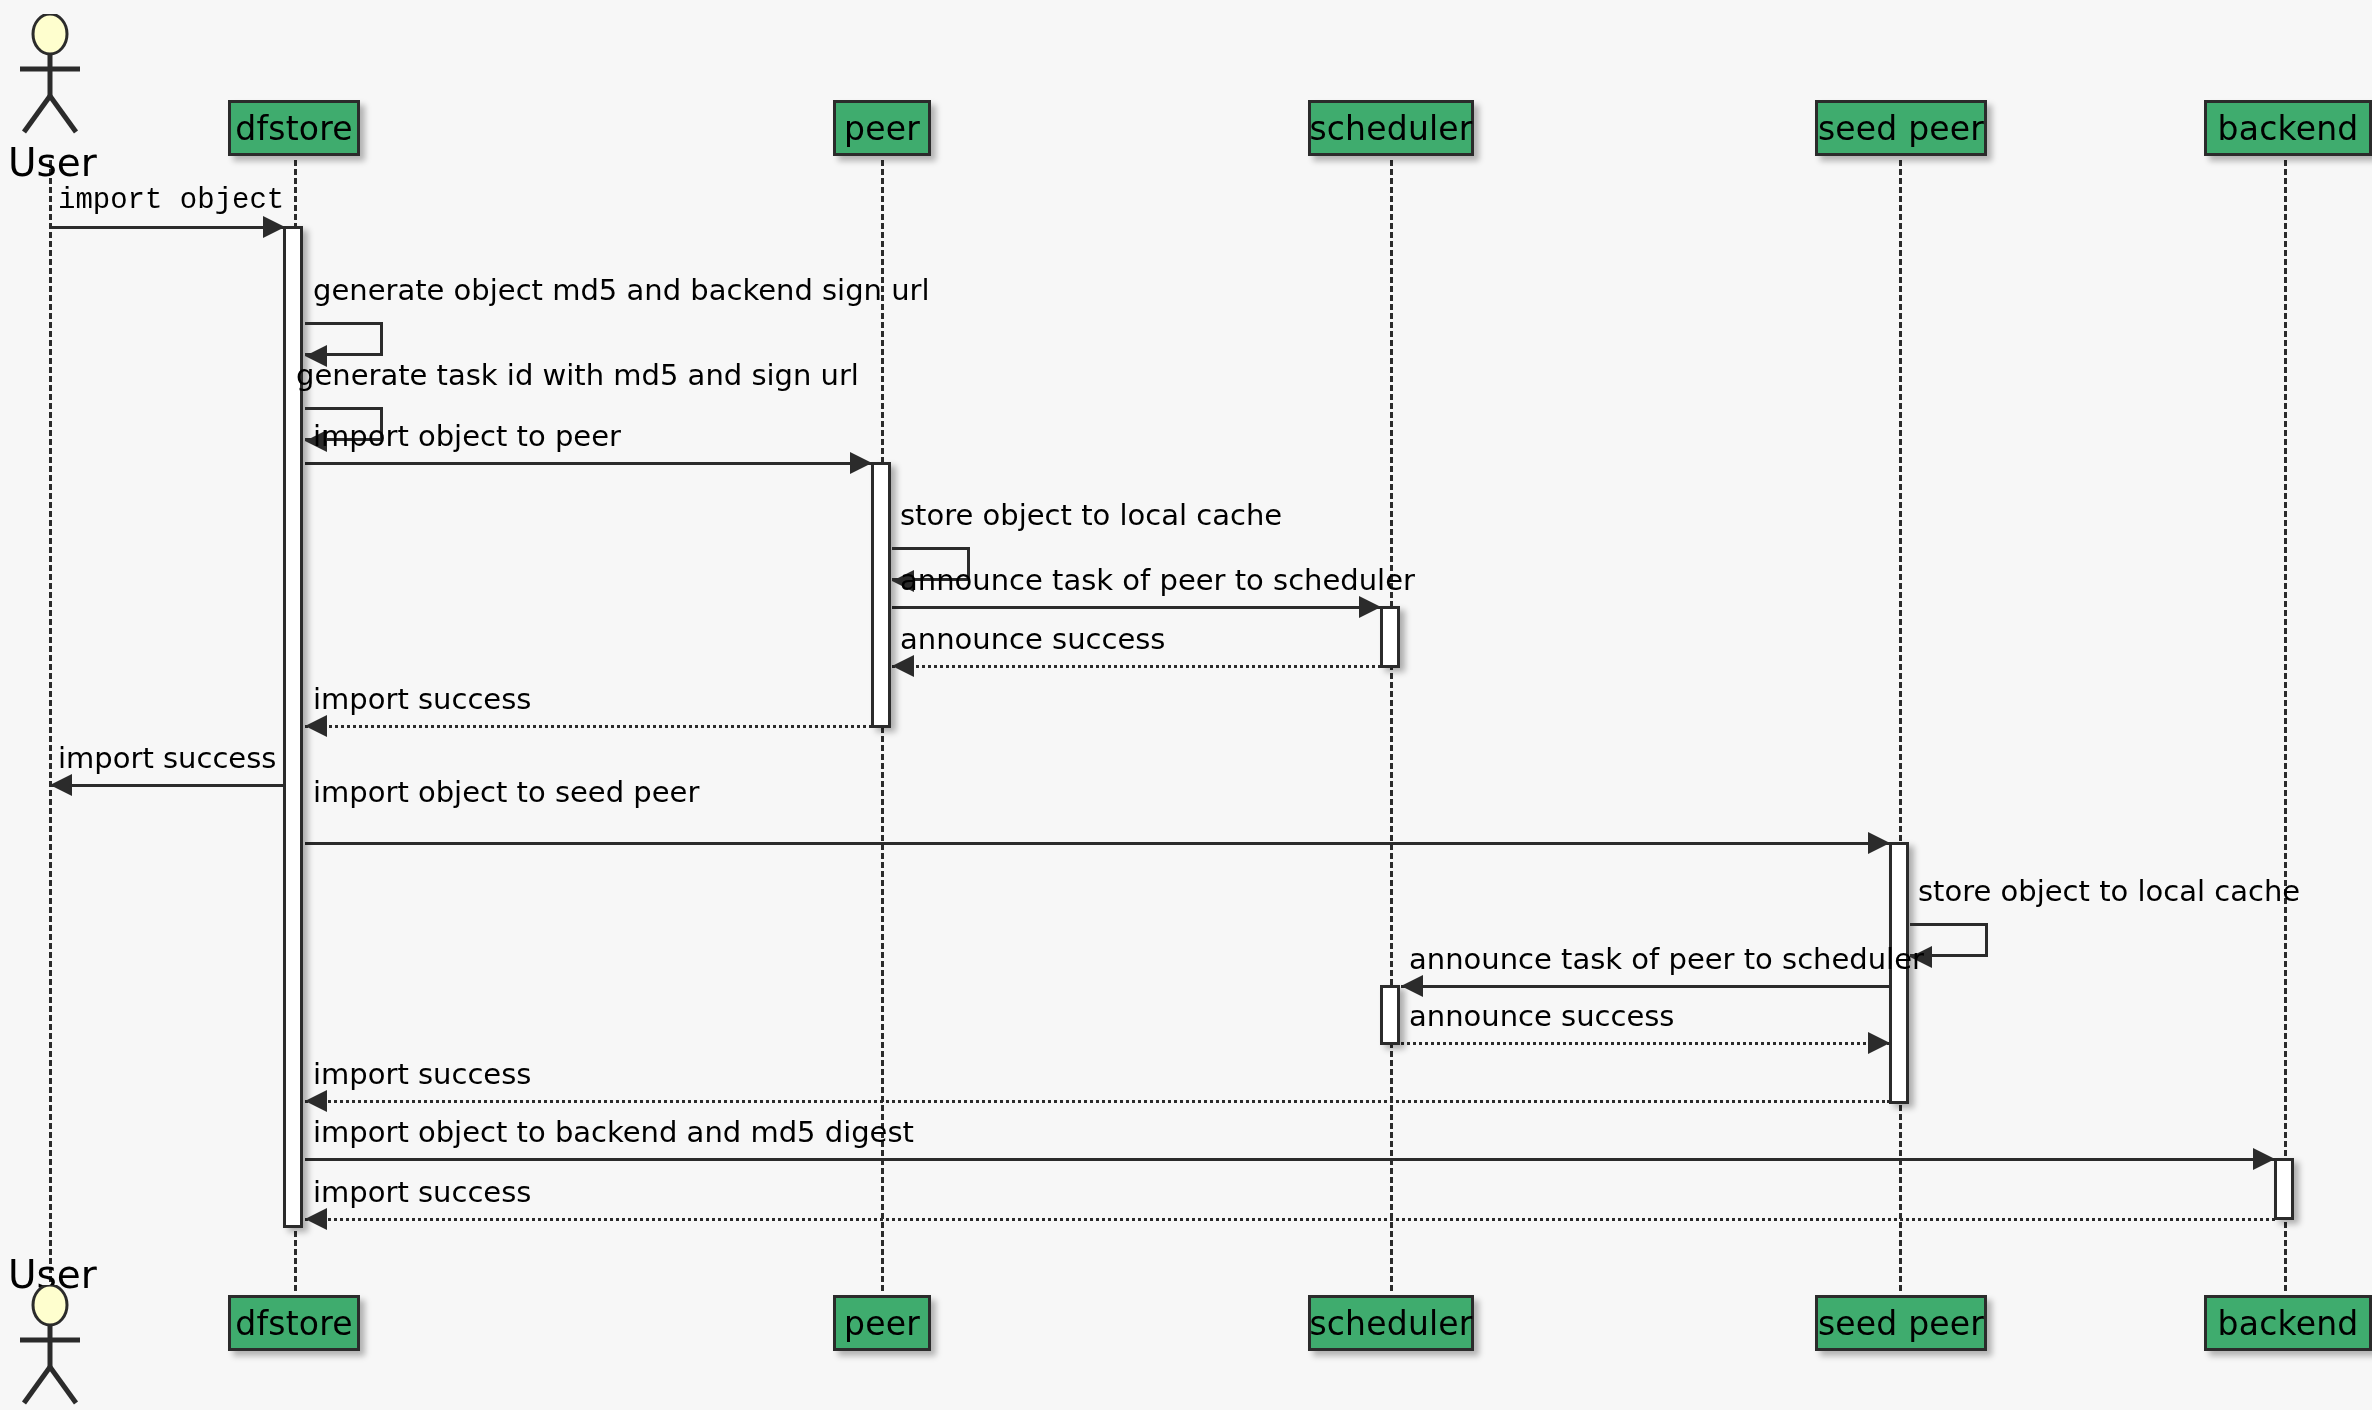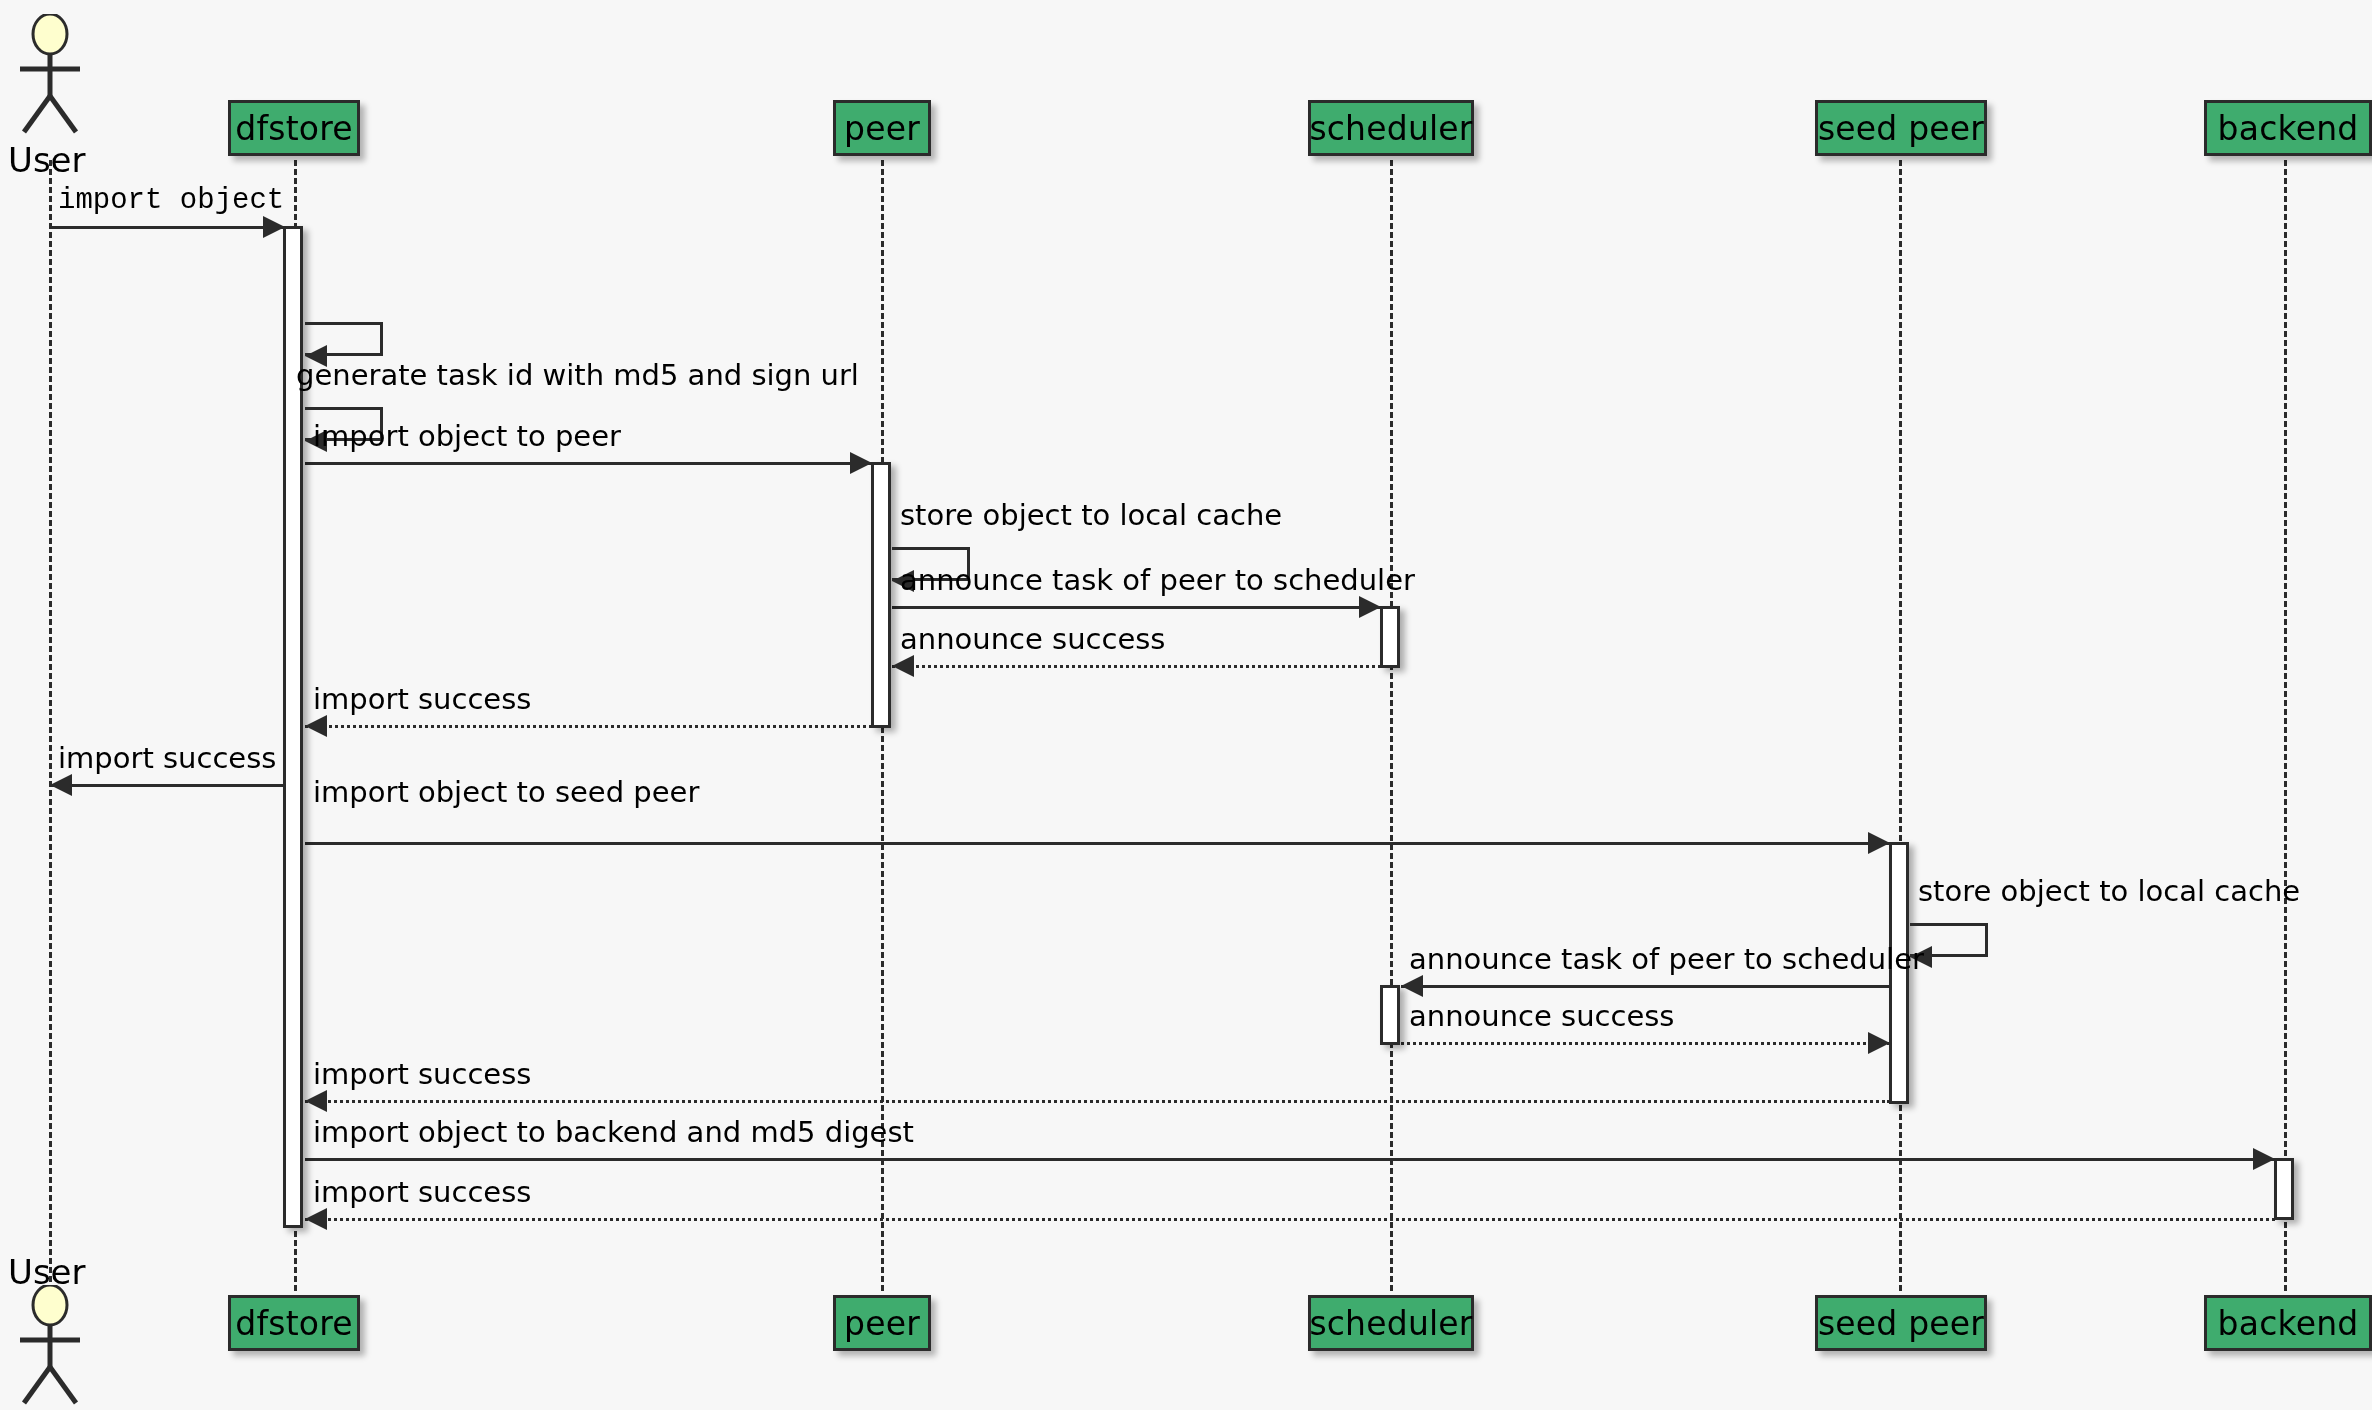--- a/index.html
+++ b/index.html
@@ -88,21 +88,21 @@
     border-right: 3px solid #2b2b2b;
     border-bottom: 3px solid #2b2b2b;
     border-left: none;
   }
   
   .actor {
     position: absolute;
   }
   .actor-label {
     position: absolute;
-    font-size: 34px;
+    font-size: 39px;
     color: #000000;
     white-space: nowrap;
     line-height: 1;
   }
 </style>
 </head>
 <body>
 
 <div id="canvas">
     <div class="lifeline" style="left: 49px; top: 160px; height: 1131px;"></div>
@@ -161,20 +161,21 @@
     <div class="activation" style="left: 871px; top: 462px; width: 20px; height: 266px; z-index: 3;"></div>
     <div class="activation" style="left: 1380px; top: 606px; width: 20px; height: 62px; z-index: 3;"></div>
     <div class="activation" style="left: 1889px; top: 842px; width: 20px; height: 262px; z-index: 3;"></div>
     <div class="activation" style="left: 1380px; top: 985px; width: 20px; height: 60px; z-index: 3;"></div>
     <div class="activation" style="left: 2274px; top: 1158px; width: 20px; height: 62px; z-index: 3;"></div>
     <div class="msg-line" style="left: 50px; top: 226px; width: 235px; z-index: 2;"></div>
     <div class="arrowhead right" style="top: 216px; z-index: 5; left: 263px;"></div>
     <div class="msg-label" style="left: 58px; top: 186px; z-index: 6; font-family: Liberation Mono, monospace;">import object</div>
     <div class="selfloop" style="left: 305px; top: 322px; width: 78px; height: 34px; z-index: 4;"></div>
     <div class="arrowhead left" style="left: 305px; top: 345px; z-index: 5;"></div>
+    <div class="msg-label" style="left: 313px; top: 276px; z-index: 6;">generate object md5 and backend sign url</div>
     <div class="selfloop" style="left: 305px; top: 407px; width: 78px; height: 34px; z-index: 4;"></div>
     <div class="arrowhead left" style="left: 305px; top: 430px; z-index: 5;"></div>
     <div class="msg-label" style="left: 296px; top: 361px; z-index: 6;">generate task id with md5 and sign url</div>
     <div class="msg-line" style="left: 305px; top: 462px; width: 567px; z-index: 2;"></div>
     <div class="arrowhead right" style="top: 452px; z-index: 5; left: 850px;"></div>
     <div class="msg-label" style="left: 313px; top: 422px; z-index: 6; text-align: center;">import object to peer</div>
     <div class="selfloop" style="left: 892px; top: 547px; width: 78px; height: 34px; z-index: 4;"></div>
     <div class="arrowhead left" style="left: 892px; top: 570px; z-index: 5;"></div>
     <div class="msg-label" style="left: 900px; top: 501px; z-index: 6;">store object to local cache</div>
     <div class="msg-line" style="left: 892px; top: 606px; width: 489px; z-index: 2;"></div>

